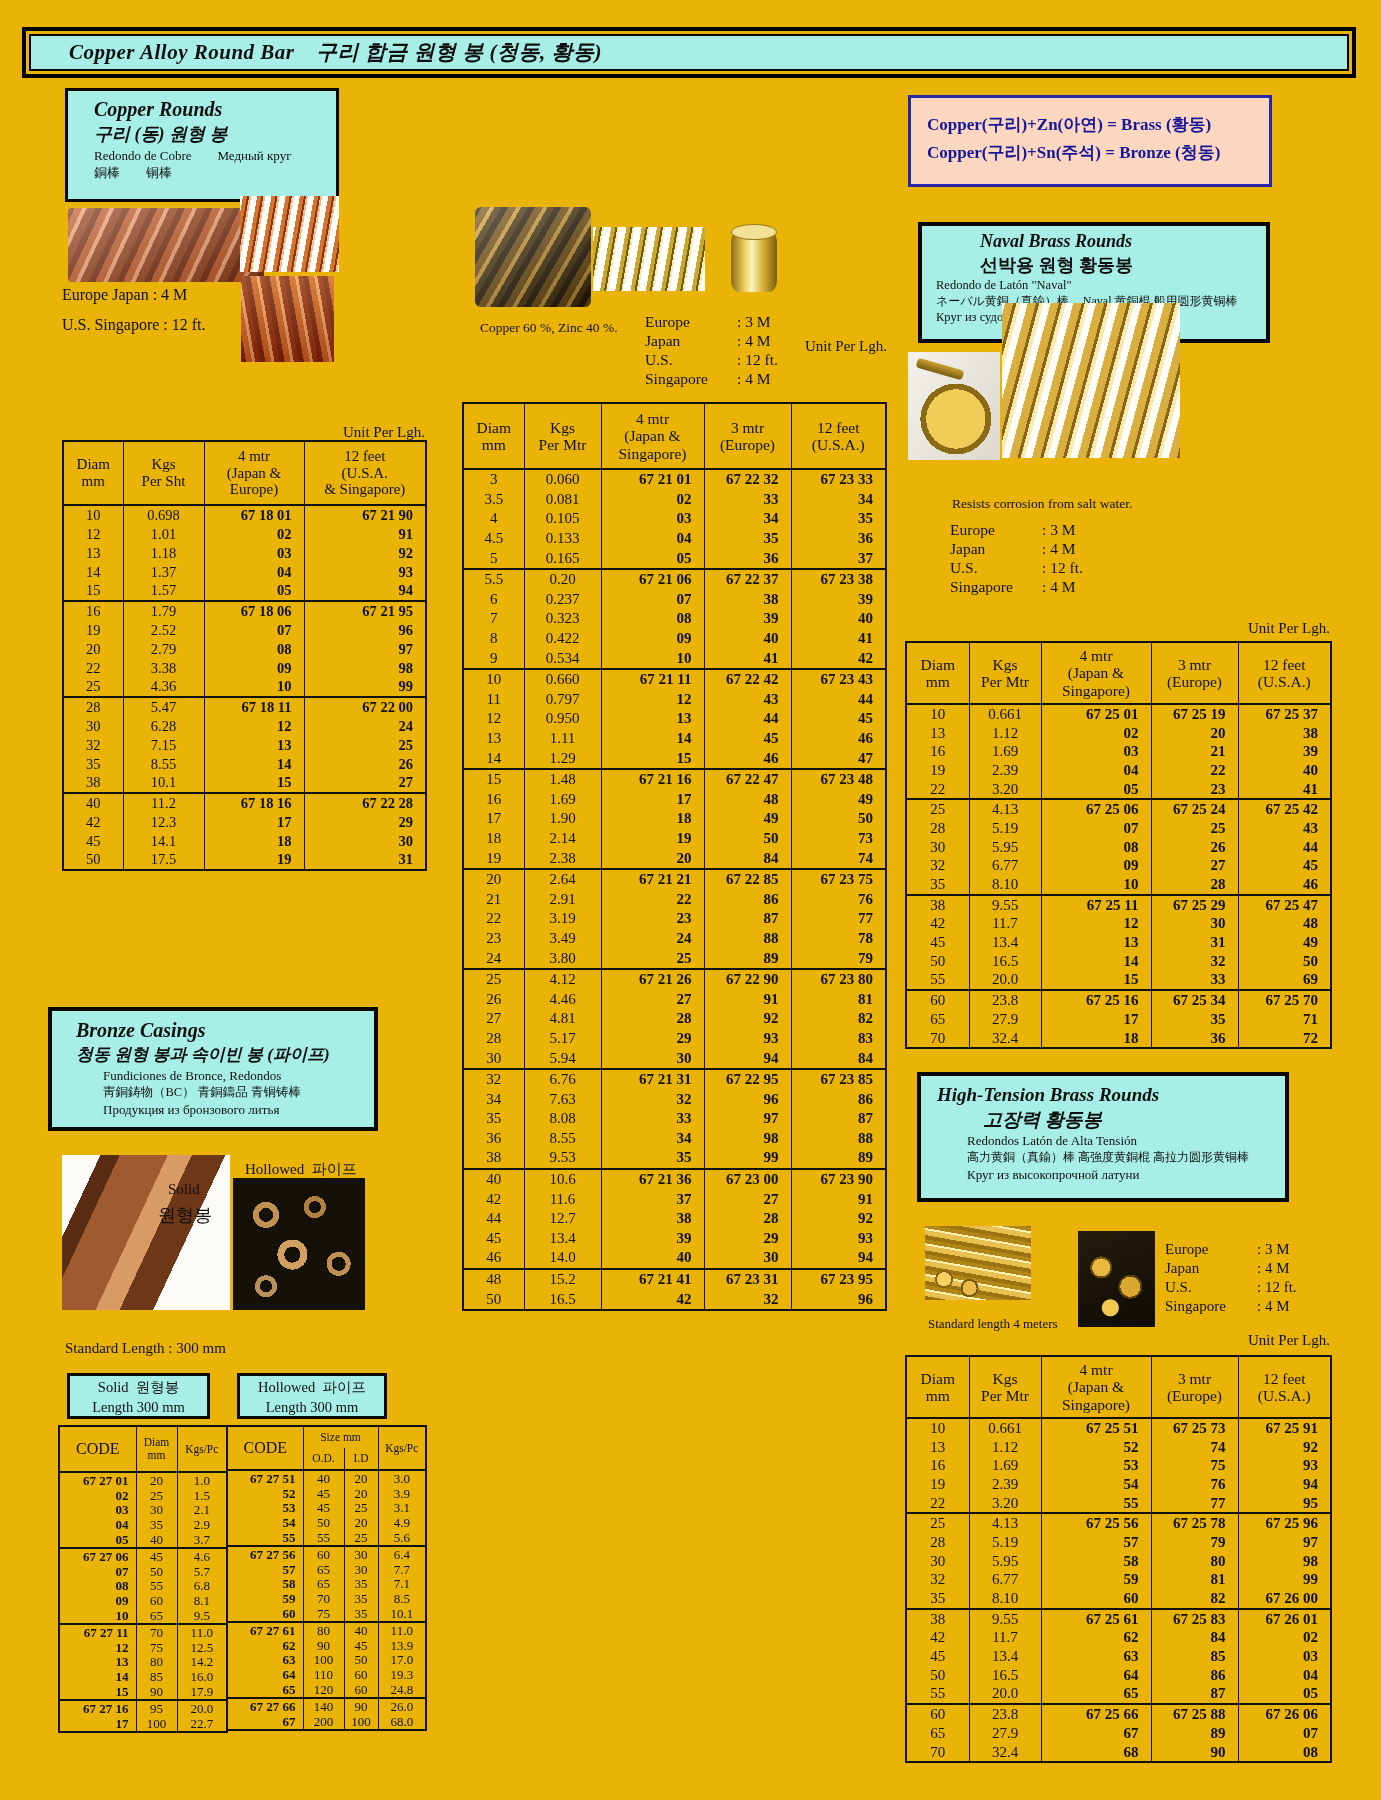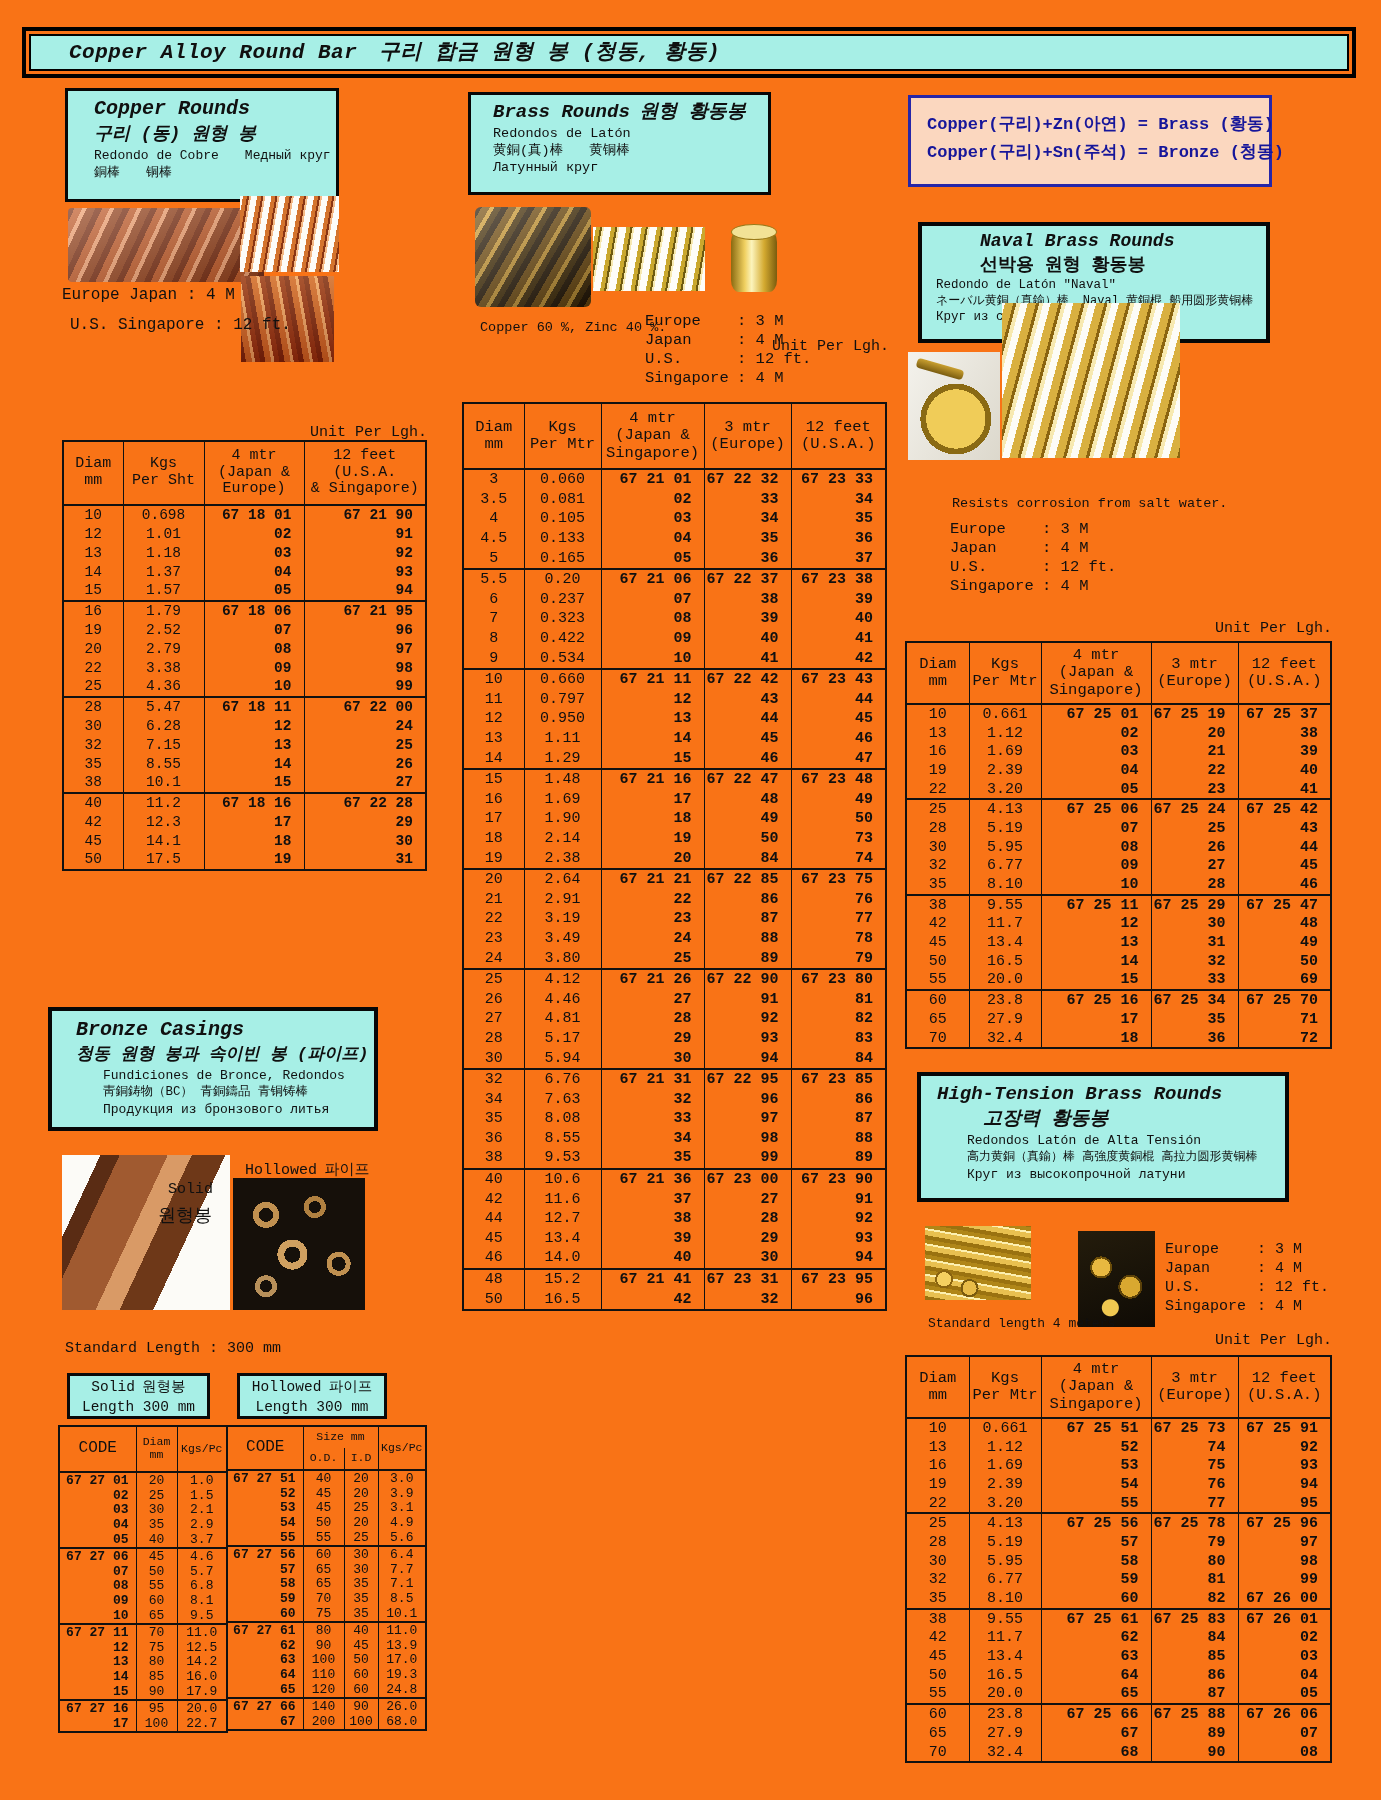--- a/index.html
+++ b/index.html
@@ -1,17 +1,17 @@
 <!DOCTYPE html>
 <html><head>
 <meta charset="utf-8">
 <style>
   html,body{margin:0;padding:0;background:#e8e8e4;}
-  #page{position:relative;width:1381px;height:1800px;background:#f97316;
-        font-family:Liberation Mono, monospace;color:#101010;overflow:hidden;}
+  #page{position:relative;width:1381px;height:1800px;background:#eab308;
+        font-family:Liberation Serif, serif;color:#101010;overflow:hidden;}
   .abs{position:absolute;}
   
   .titlebar{position:absolute;left:29px;top:34px;width:1320px;height:37px;background:#a7efe6;
             border:2px solid #000;outline:4px solid #000;outline-offset:3px;box-sizing:border-box;}
   .titlebar .tt{line-height:33px;padding-left:38px;font-size:21px;font-weight:bold;font-style:italic;letter-spacing:.5px;white-space:nowrap;}
   
   .secbox{position:absolute;background:#a7efe6;border:3px solid #070707;box-sizing:border-box;}
   .sb-t1{font-weight:bold;font-style:italic;white-space:nowrap;}
   .sb-t2{font-weight:bold;font-style:italic;white-space:nowrap;}
   .sb-s{white-space:nowrap;}
@@ -132,21 +132,21 @@
     <div class="sb-s">
       <span>銅棒</span><span class="gap1">铜棒</span>
     </div>
   </div>
 
   <div class="ph" id="cu1"></div>
   <div class="ph" id="cu2"></div>
   <div class="ph" id="cu3"></div>
 
   <div class="abs len16" style="left:62px;top:285px;">Europe  Japan : 4 M</div>
-  <div class="abs len16" style="left:70px;top:315px;">U.S.  Singapore : 12 ft.</div>
+  <div class="abs len16" style="left:62px;top:315px;">U.S.  Singapore : 12 ft.</div>
 
   <div class="unit" style="left:310px;top:424px;">Unit Per Lgh.</div>
   <div class="dtable t-copper" style="left:62px;top:440px;">
       <table>
         <colgroup>
           <col style="width: 60px;">
           <col style="width: 81px;">
           <col style="width: 100px;">
           <col style="width: 122px;">
         </colgroup>
@@ -530,28 +530,20 @@
           <tr>
             <td class="ar code">67</td>
             <td>200</td>
             <td>100</td>
             <td>68.0</td>
           </tr>
         </tbody>
       </table>
     </div>
 
-  <div class="secbox box-brass">
-    <div class="sb-t1">Brass Rounds 원형 황동봉</div>
-    <div class="sb-s">Redondos de Latón</div>
-    <div class="sb-s">
-      <span>黄銅(真)棒</span><span class="gap1">黄铜棒</span>
-    </div>
-    <div class="sb-s">Латунный круг</div>
-  </div>
 
   <div class="ph" id="br1"></div>
   <div class="ph" id="br2"></div>
   <div class="ph" id="br3"></div>
 
   <div class="abs note13" style="left:480px;top:320px;">Copper 60 %, Zinc 40 %.</div>
   <div class="lenblock" style="left:645px;top:312px;">
       <div class="lenline">
         <span class="lenlabel">Europe</span>
         <span>: 3 M</span>

